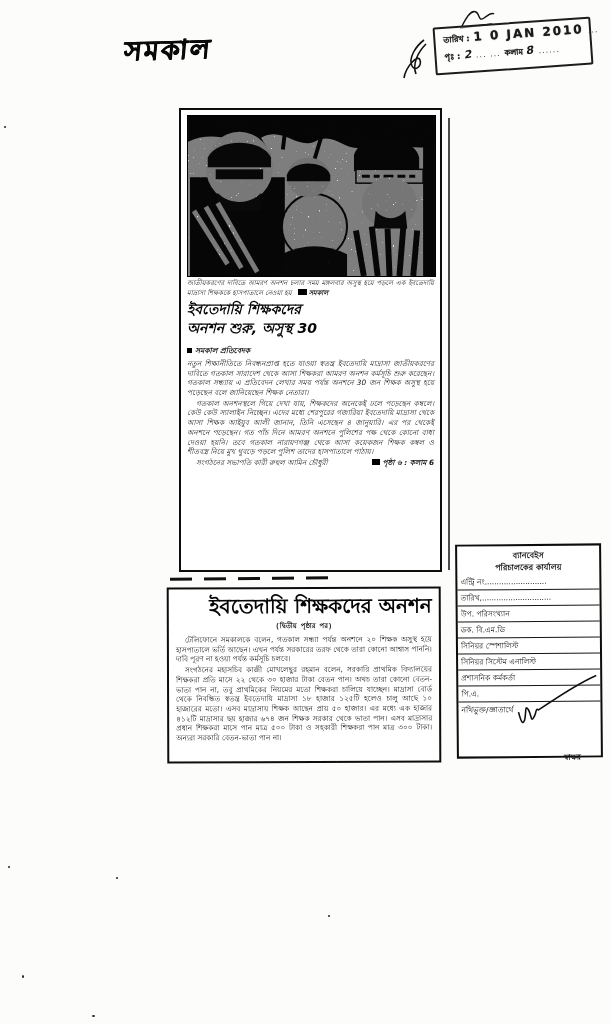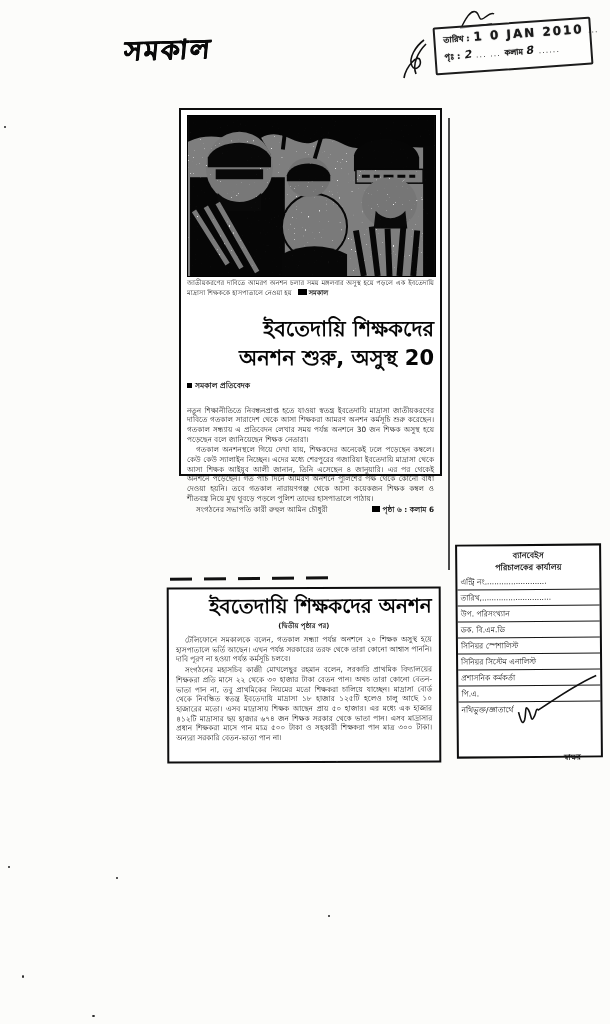--- a/index.html
+++ b/index.html
@@ -35,27 +35,27 @@
   .squiggle{position:absolute;}
   
   .clipping{
     position:absolute;background:#fff;border:2px solid #0d0d0d;
     box-sizing:border-box;
   }
   .newsprint{font-size:7.3px;line-height:1.33;text-align:justify;color:#151515;}
   .newsprint p{margin:0 0 1px 0;text-indent:9px;}
   .newsprint p.noindent{text-indent:0;}
   
-  .clip-main{left:179px;top:108px;width:263px;height:368px;padding:5px 6px;}
+  .clip-main{left:179px;top:108px;width:263px;height:464px;padding:5px 6px;font-style:italic;}
   .photo{width:247px;height:160px;border:1px solid #000;display:block;margin:0 auto;}
   .caption{font-size:6.6px;line-height:1.5;text-align:justify;margin-top:2px;color:#1a1a1a;}
   .credit{font-weight:bold;white-space:nowrap;}
   .credit-box{display:inline-block;width:9px;height:6px;background:#000;margin:0 2px 0 6px;}
-  .headline{font-size:21px;font-weight:bold;text-align:right;line-height:1.4;margin-top:16px;color:#060606;}
-  .byline{font-size:7.6px;font-weight:bold;margin:5px 0 14px 0;}
+  .headline{font-size:14px;font-weight:bold;text-align:left;line-height:1.4;margin-top:1px;color:#060606;}
+  .byline{font-size:7.6px;font-weight:bold;margin:5px 0 2px 0;}
   .byline .sq{display:inline-block;width:5px;height:5px;background:#000;margin-right:3px;}
   .jump{float:right;font-weight:bold;}
   .jump .sq{display:inline-block;width:8px;height:6px;background:#000;margin-right:3px;}
   .scanline-v{position:absolute;left:448px;top:118px;width:2px;height:452px;background:#2a2a2a;opacity:.85;}
   .torn-dashes{
     position:absolute;left:170px;top:577px;width:160px;height:3px;
     background:repeating-linear-gradient(90deg,#111 0 22px,transparent 22px 34px);
     transform:rotate(-.6deg);
   }
   
@@ -65,21 +65,21 @@
     transform:rotate(-.5deg);font-size:7.5px;
   }
   .form-head{text-align:center;font-weight:bold;padding-top:4px;line-height:1.5;font-size:8px;}
   .form-row{border-top:1.5px solid #161616;height:13px;padding:2px 3px 0 3px;white-space:nowrap;overflow:hidden;}
   .form-row.tall{height:46px;}
   .form-sign-label{text-align:right;padding:2px 20px 0 0;font-weight:bold;}
   .sig-svg{position:absolute;right:2px;bottom:18px;pointer-events:none;}
   
   .clip-cont{left:167px;top:587px;width:274px;height:176px;padding:3px 7px;border-width:2.5px;transform:rotate(-.2deg);}
   .headline2{font-size:20px;font-weight:bold;text-align:right;line-height:1.2;margin-top:2px;color:#060606;}
-  .subhead{font-size:6.8px;text-align:center;font-weight:bold;margin:2px 0 3px 0;}
+  .subhead{font-size:6.8px;text-align:center;font-weight:bold;margin:2px 0 3px 0;font-family:Liberation Mono, monospace;}
   
   .speck{position:absolute;background:#222;border-radius:50%;}
 </style>
 </head>
 <body>
 
 <div class="masthead">সমকাল</div>
 
 <div class="stamp-wrap">
   <svg class="squiggle" style="left:0;top:26px" width="34" height="50" viewBox="0 0 34 50">
@@ -141,21 +141,21 @@
     <rect x="238" y="30" width="12" height="132" fill="#0e0e0e"></rect>
     <rect width="250" height="162" fill="#000" filter="url(#grain)" opacity=".5"></rect>
   </svg>
 
   <div class="caption">
     <span>জাতীয়করণের দাবিতে আমরণ অনশন চলার সময় মঙ্গলবার অসুস্থ হয়ে পড়লে এক ইবতেদায়ি মাদ্রাসা শিক্ষককে হাসপাতালে নেওয়া হয়</span><span class="credit"><span class="credit-box"></span><span>সমকাল</span></span>
   </div>
 
   <div class="headline">
     <div>ইবতেদায়ি শিক্ষকদের</div>
-    <div>অনশন শুরু, অসুস্থ 20</div>
+    <div>অনশন শুরু, অসুস্থ 30</div>
   </div>
 
   <div class="byline">
     <span class="sq"></span><span>সমকাল প্রতিবেদক</span>
   </div>
 
   <div class="newsprint">
     <p class="noindent">নতুন শিক্ষানীতিতে নিবন্ধনপ্রাপ্ত হতে যাওয়া স্বতন্ত্র ইবতেদায়ি মাদ্রাসা জাতীয়করণের দাবিতে গতকাল সারাদেশ থেকে আসা শিক্ষকরা আমরণ অনশন কর্মসূচি শুরু করেছেন। গতকাল সন্ধ্যায় এ প্রতিবেদন লেখার সময় পর্যন্ত অনশনে 30 জন শিক্ষক অসুস্থ হয়ে পড়েছেন বলে জানিয়েছেন শিক্ষক নেতারা।</p>
     <p>গতকাল অনশনস্থলে গিয়ে দেখা যায়, শিক্ষকদের অনেকেই ঢলে পড়েছেন কম্বলে। কেউ কেউ স্যালাইন নিচ্ছেন। এদের মধ্যে শেরপুরের গজারিয়া ইবতেদায়ি মাদ্রাসা থেকে আসা শিক্ষক আইয়ুব আলী জানান, তিনি এসেছেন ৪ জানুয়ারি। এর পর থেকেই অনশনে পড়েছেন। গত পাঁচ দিনে আমরণ অনশনে পুলিশের পক্ষ থেকে কোনো বাধা দেওয়া হয়নি। তবে গতকাল নারায়ণগঞ্জ থেকে আসা কয়েকজন শিক্ষক কম্বল ও শীতবস্ত্র নিয়ে মুখ থুবড়ে পড়লে পুলিশ তাদের হাসপাতালে পাঠায়।</p>
     <p>

